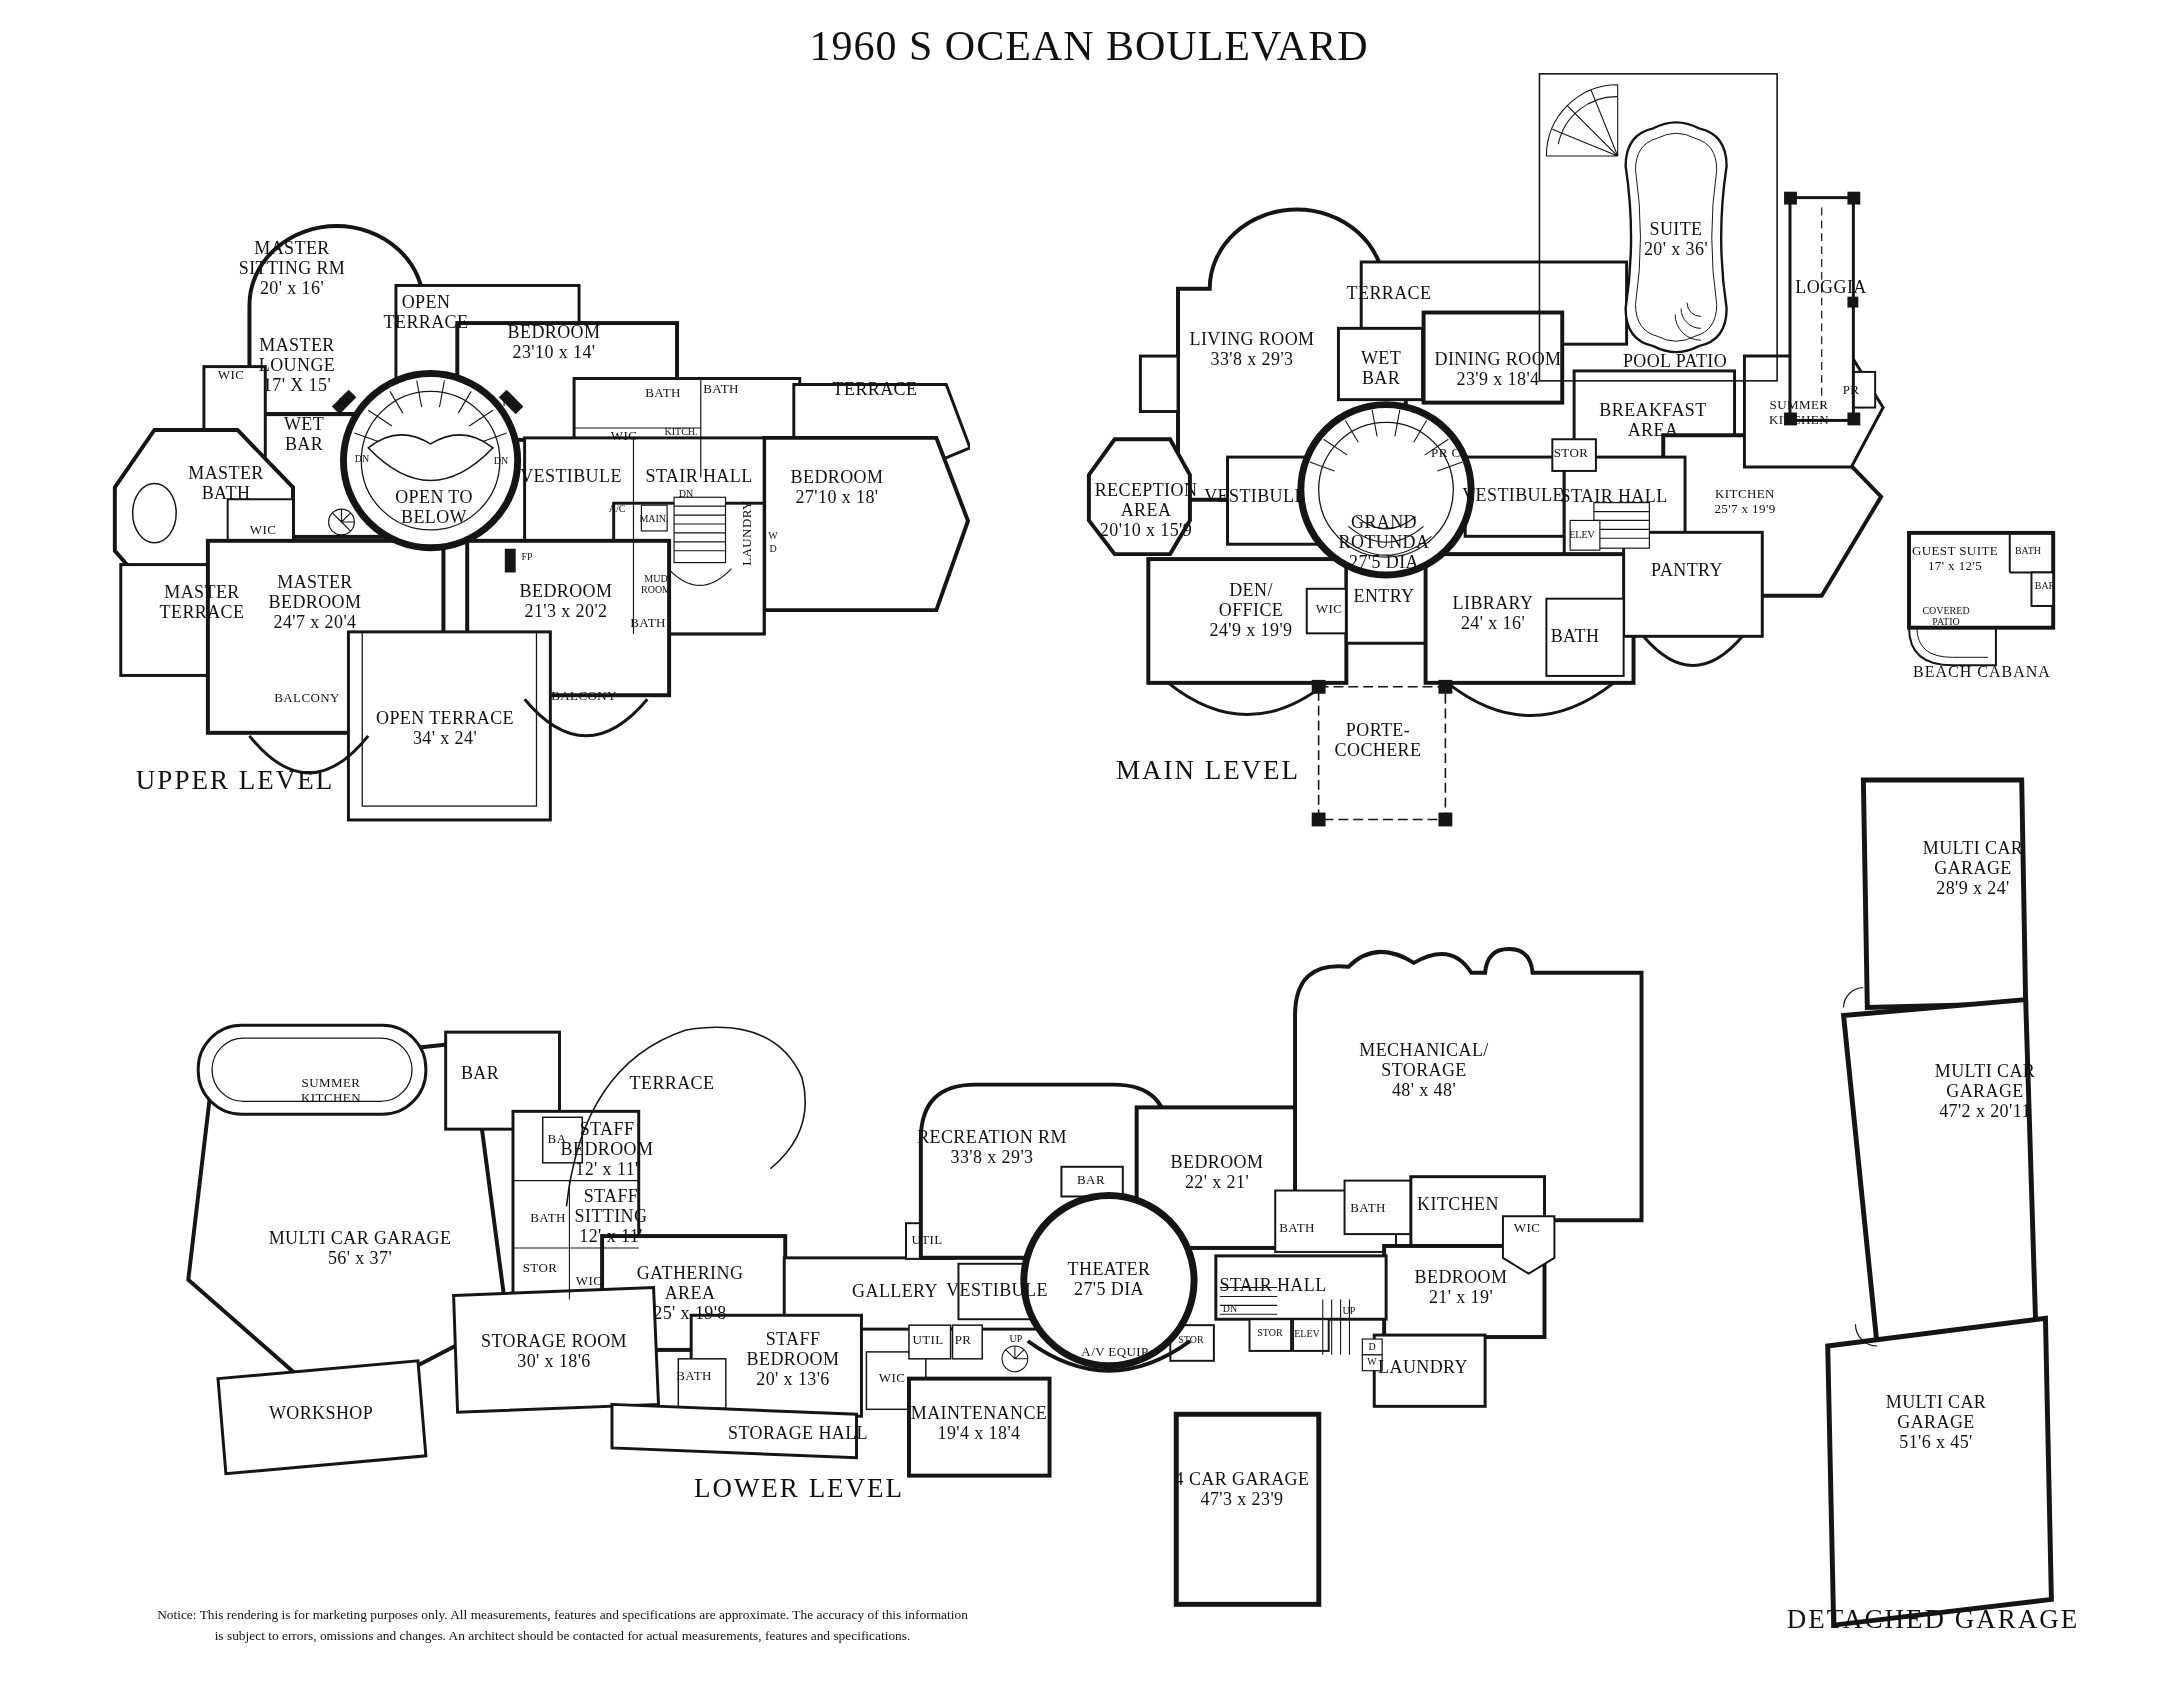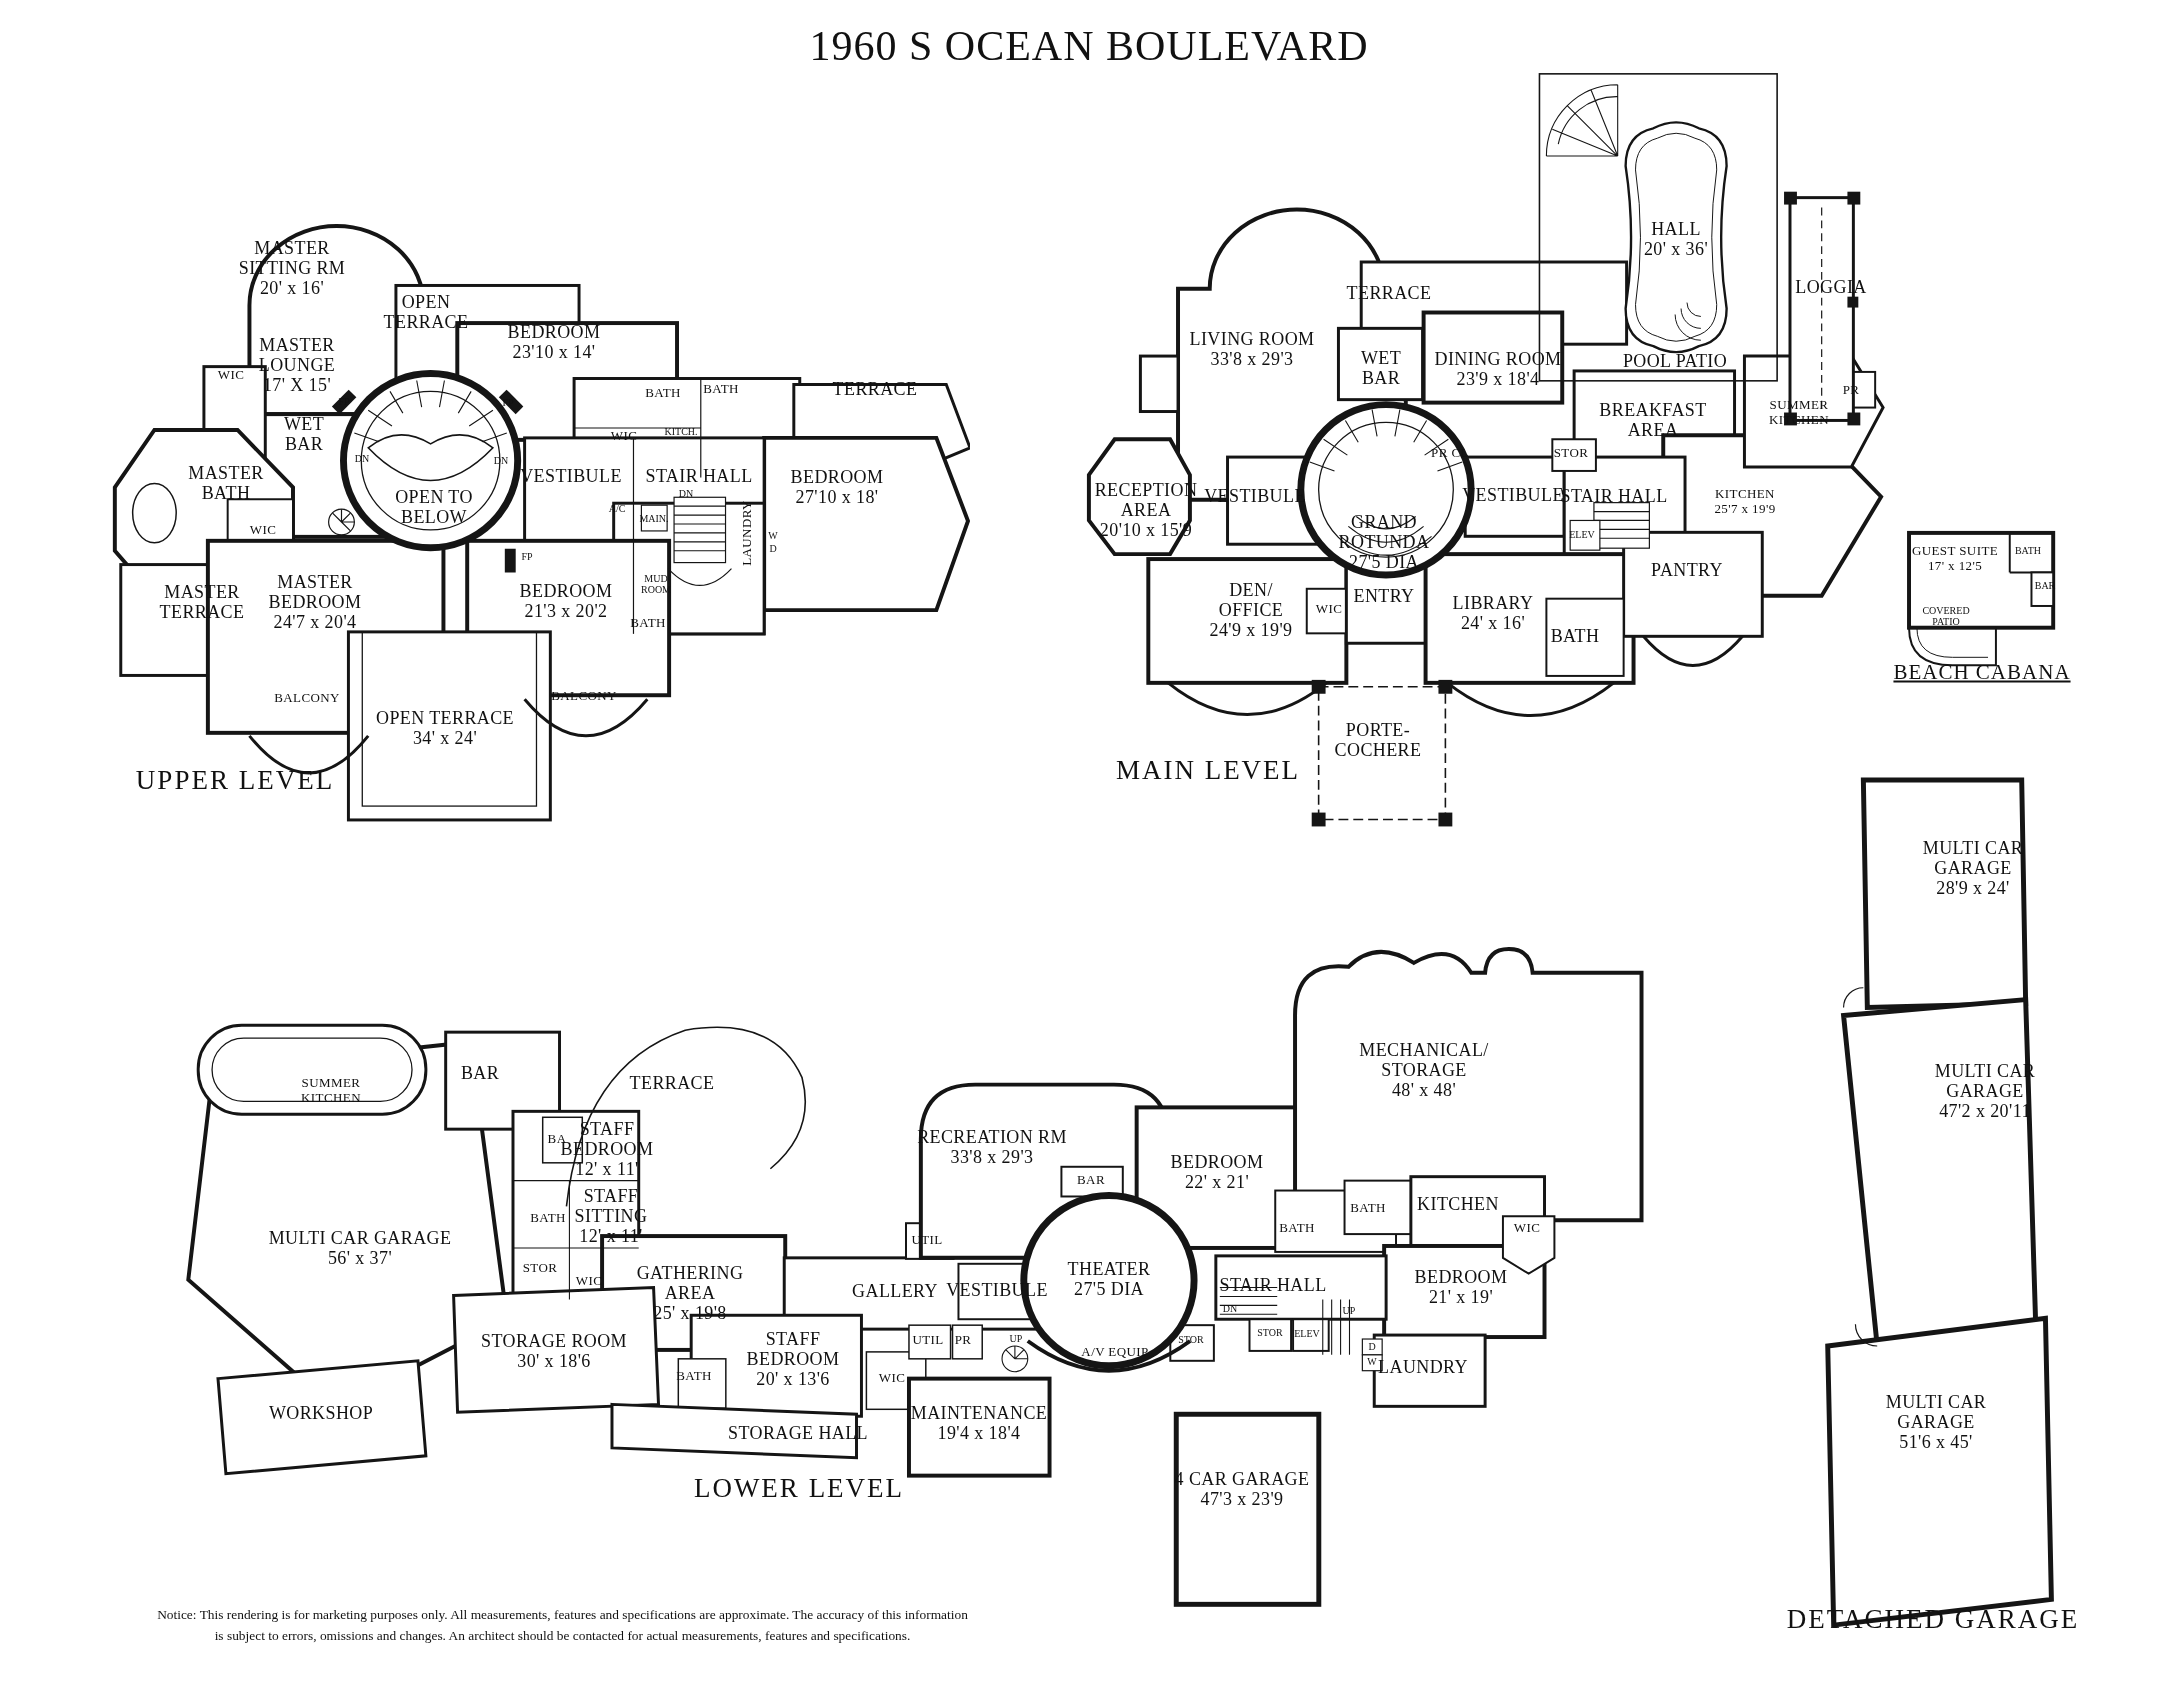--- a/index.html
+++ b/index.html
@@ -20,21 +20,21 @@
     white-space:pre-line;color:#111;
   }
   .lbl .dm{white-space:nowrap;}
   .lbl.s{font-size:13px;}
   .lbl.xs{font-size:10px;letter-spacing:0;}
   .lbl.rot{transform:translate(-50%,-50%) rotate(-90deg);}
   .plan-label{
     position:absolute;transform:translate(-50%,-50%);
     font-size:27px;letter-spacing:2px;white-space:nowrap;color:#111;
   }
-  .plan-label.sm{font-size:21px;letter-spacing:1px;text-decoration:underline;}
+  .plan-label.sm{font-size:16px;letter-spacing:1px;}
   .notice{
     position:absolute;left:107px;top:1604px;width:911px;text-align:center;
     font-size:13.4px;line-height:1.6;white-space:pre-line;color:#111;
   }
 </style>
 </head>
 <body>
 
 <div class="title">1960 S OCEAN BOULEVARD</div>
 
@@ -222,21 +222,21 @@
       <div class="lbl" style="left: 584px; top: 361px; font-family: Liberation Serif, serif;"><div class="nm">BREAKFAST
 AREA</div></div>
       <div class="lbl s" style="left: 676px; top: 443px;"><div class="nm">KITCHEN</div><div class="dm">25'7 x 19'9</div></div>
       <div class="lbl s" style="left: 730px; top: 354px;"><div class="nm">SUMMER
 KITCHEN</div></div>
       <div class="lbl s" style="left: 782px; top: 331px;"><div class="nm">PR</div></div>
       <div class="lbl" style="left: 618px; top: 511px;"><div class="nm">PANTRY</div></div>
       <div class="lbl" style="left: 506px; top: 577px;"><div class="nm">BATH</div></div>
       <div class="lbl" style="left: 309px; top: 681px;"><div class="nm">PORTE-
 COCHERE</div></div>
-      <div class="lbl" style="left: 607px; top: 180px;"><div class="nm">HALL</div><div class="dm">20' x 36'</div></div>
+      <div class="lbl" style="left: 607px; top: 180px;"><div class="nm">SUITE</div><div class="dm">20' x 36'</div></div>
       <div class="lbl" style="left: 606px; top: 302px;"><div class="nm">POOL PATIO</div></div>
       <div class="lbl" style="left: 762px; top: 228px;"><div class="nm">LOGGIA</div></div>
     </div>
   <div class="plan-label" style="left:139px;top:711px;">MAIN LEVEL</div>
 </div>
 
 <div class="plan" style="left:119px;top:931px;width:1574px;height:723px;">
   <svg width="1574" height="723" viewBox="0 0 1590 730">
     <g stroke="#151515" fill="#ffffff">
       <path d="M95,140 L355,112 L392,392 L218,482 L70,352 Z" stroke-width="4"></path>

